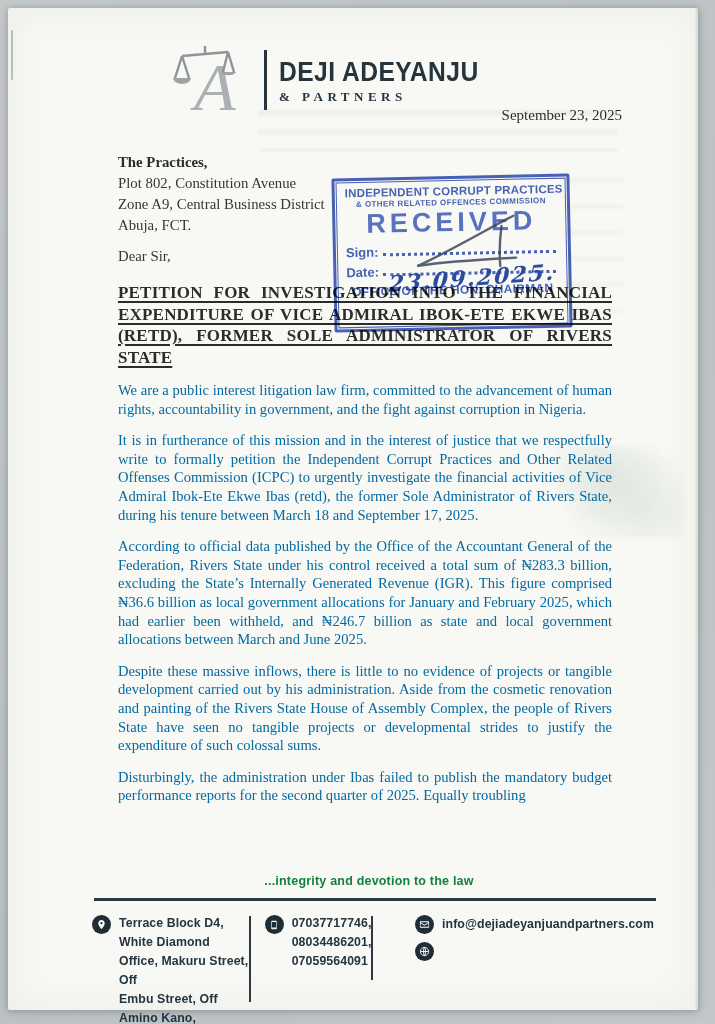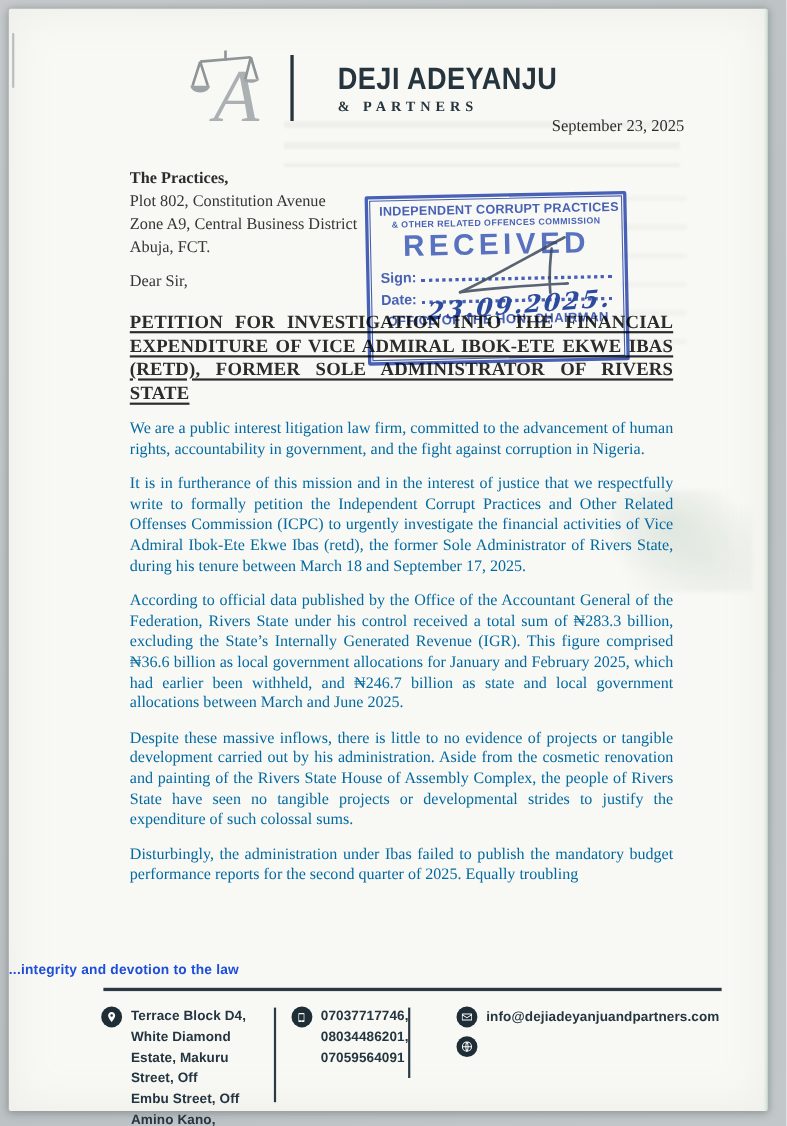--- a/index.html
+++ b/index.html
@@ -11,21 +11,21 @@
   }
   .page{
     position:absolute;left:8px;top:8px;width:690px;height:1002px;
     background:#f8f8f4;border-radius:2px;
     box-shadow:0 1px 8px rgba(40,45,50,.35), inset 0 0 40px rgba(190,195,185,.18);
   }
   
   .letterhead{position:absolute;left:160px;top:32px;display:flex;align-items:center;}
   .logo{width:92px;height:80px;}
   .lh-bar{width:3px;height:60px;background:#27343c;margin:0 12px 0 4px;}
-  .firm{display:flex;flex-direction:column;margin-left:28px;}
+  .firm{display:flex;flex-direction:column;}
   .firm-name{
     font-family:"Liberation Sans","DejaVu Sans",sans-serif;
     font-weight:bold;font-size:28px;color:#26343d;letter-spacing:.5px;
     transform:scaleX(.88);transform-origin:left center;white-space:nowrap;line-height:1;
   }
   .firm-suffix{
     font-family:Liberation Serif, serif;
     font-weight:bold;font-size:13px;color:#26343d;letter-spacing:4.5px;margin-top:4px;line-height:1;
   }
   .date-line{position:absolute;top:99px;right:76px;font-size:15px;color:#2d2d2d;}
@@ -57,23 +57,23 @@
   .st-office{font-size:12px;font-weight:bold;text-align:center;letter-spacing:.3px;margin-top:5px;white-space:nowrap;}
   .signature{position:absolute;left:62px;top:34px;pointer-events:none;}
   .hand-date{
     position:absolute;left:52px;top:86px;width:170px;
     font-family:"DejaVu Serif","Liberation Serif",serif;font-style:italic;
     font-size:22px;font-weight:bold;color:#1e3f9e;letter-spacing:2px;
     transform:rotate(-3deg) skewX(-8deg);white-space:nowrap;
   }
   
   .footer-tagline{
-    position:absolute;top:866px;left:0;width:690px;
+    position:absolute;top:866px;left:16px;width:690px;text-align:center;
     font-family:"Liberation Sans","DejaVu Sans",sans-serif;
-    font-weight:bold;font-size:12.5px;color:#1d4ed8;letter-spacing:.2px;
+    font-weight:bold;font-size:12.5px;color:#15803d;letter-spacing:.2px;
   }
   .footer-rule{position:absolute;top:890px;left:86px;width:562px;height:3px;background:#2c3942;}
   .footer-cols{position:absolute;top:906px;left:84px;width:562px;display:flex;
     font-family:"Liberation Sans","DejaVu Sans",sans-serif;color:#243540;}
   .fcol{display:flex;align-items:flex-start;}
   .fcol-1{width:204px;}
   .fcol-2{width:130px;}
   .fcol-3{flex:1;flex-direction:column;gap:7px;}
   .vdiv{width:2px;background:#2c3942;margin:2px 14px 0 0;}
   .vdiv-1{height:86px;}
@@ -172,21 +172,21 @@
 
   <div class="footer-cols">
     <div class="fcol fcol-1">
       <span class="ficon">
         <svg width="11" height="11" viewBox="0 0 24 24">
             <path fill="#fff" d="M12 2c-3.9 0-7 3.1-7 7 0 5.2 7 13 7 13s7-7.8 7-13c0-3.9-3.1-7-7-7zm0 9.5A2.5 2.5 0 1 1 12 6.5a2.5 2.5 0 0 1 0 5z"></path>
           </svg>
       </span>
       <div class="ftext">
         <div>Terrace Block D4, White Diamond</div>
-        <div>Estate, Makuru Street, Off</div>
+        <div>Office, Makuru Street, Off</div>
         <div>Embu Street, Off Amino Kano,</div>
 
       </div>
     </div>
 
     <div class="vdiv vdiv-1"></div>
 
     <div class="fcol fcol-2">
       <span class="ficon">
         <svg width="10" height="10" viewBox="0 0 24 24">

